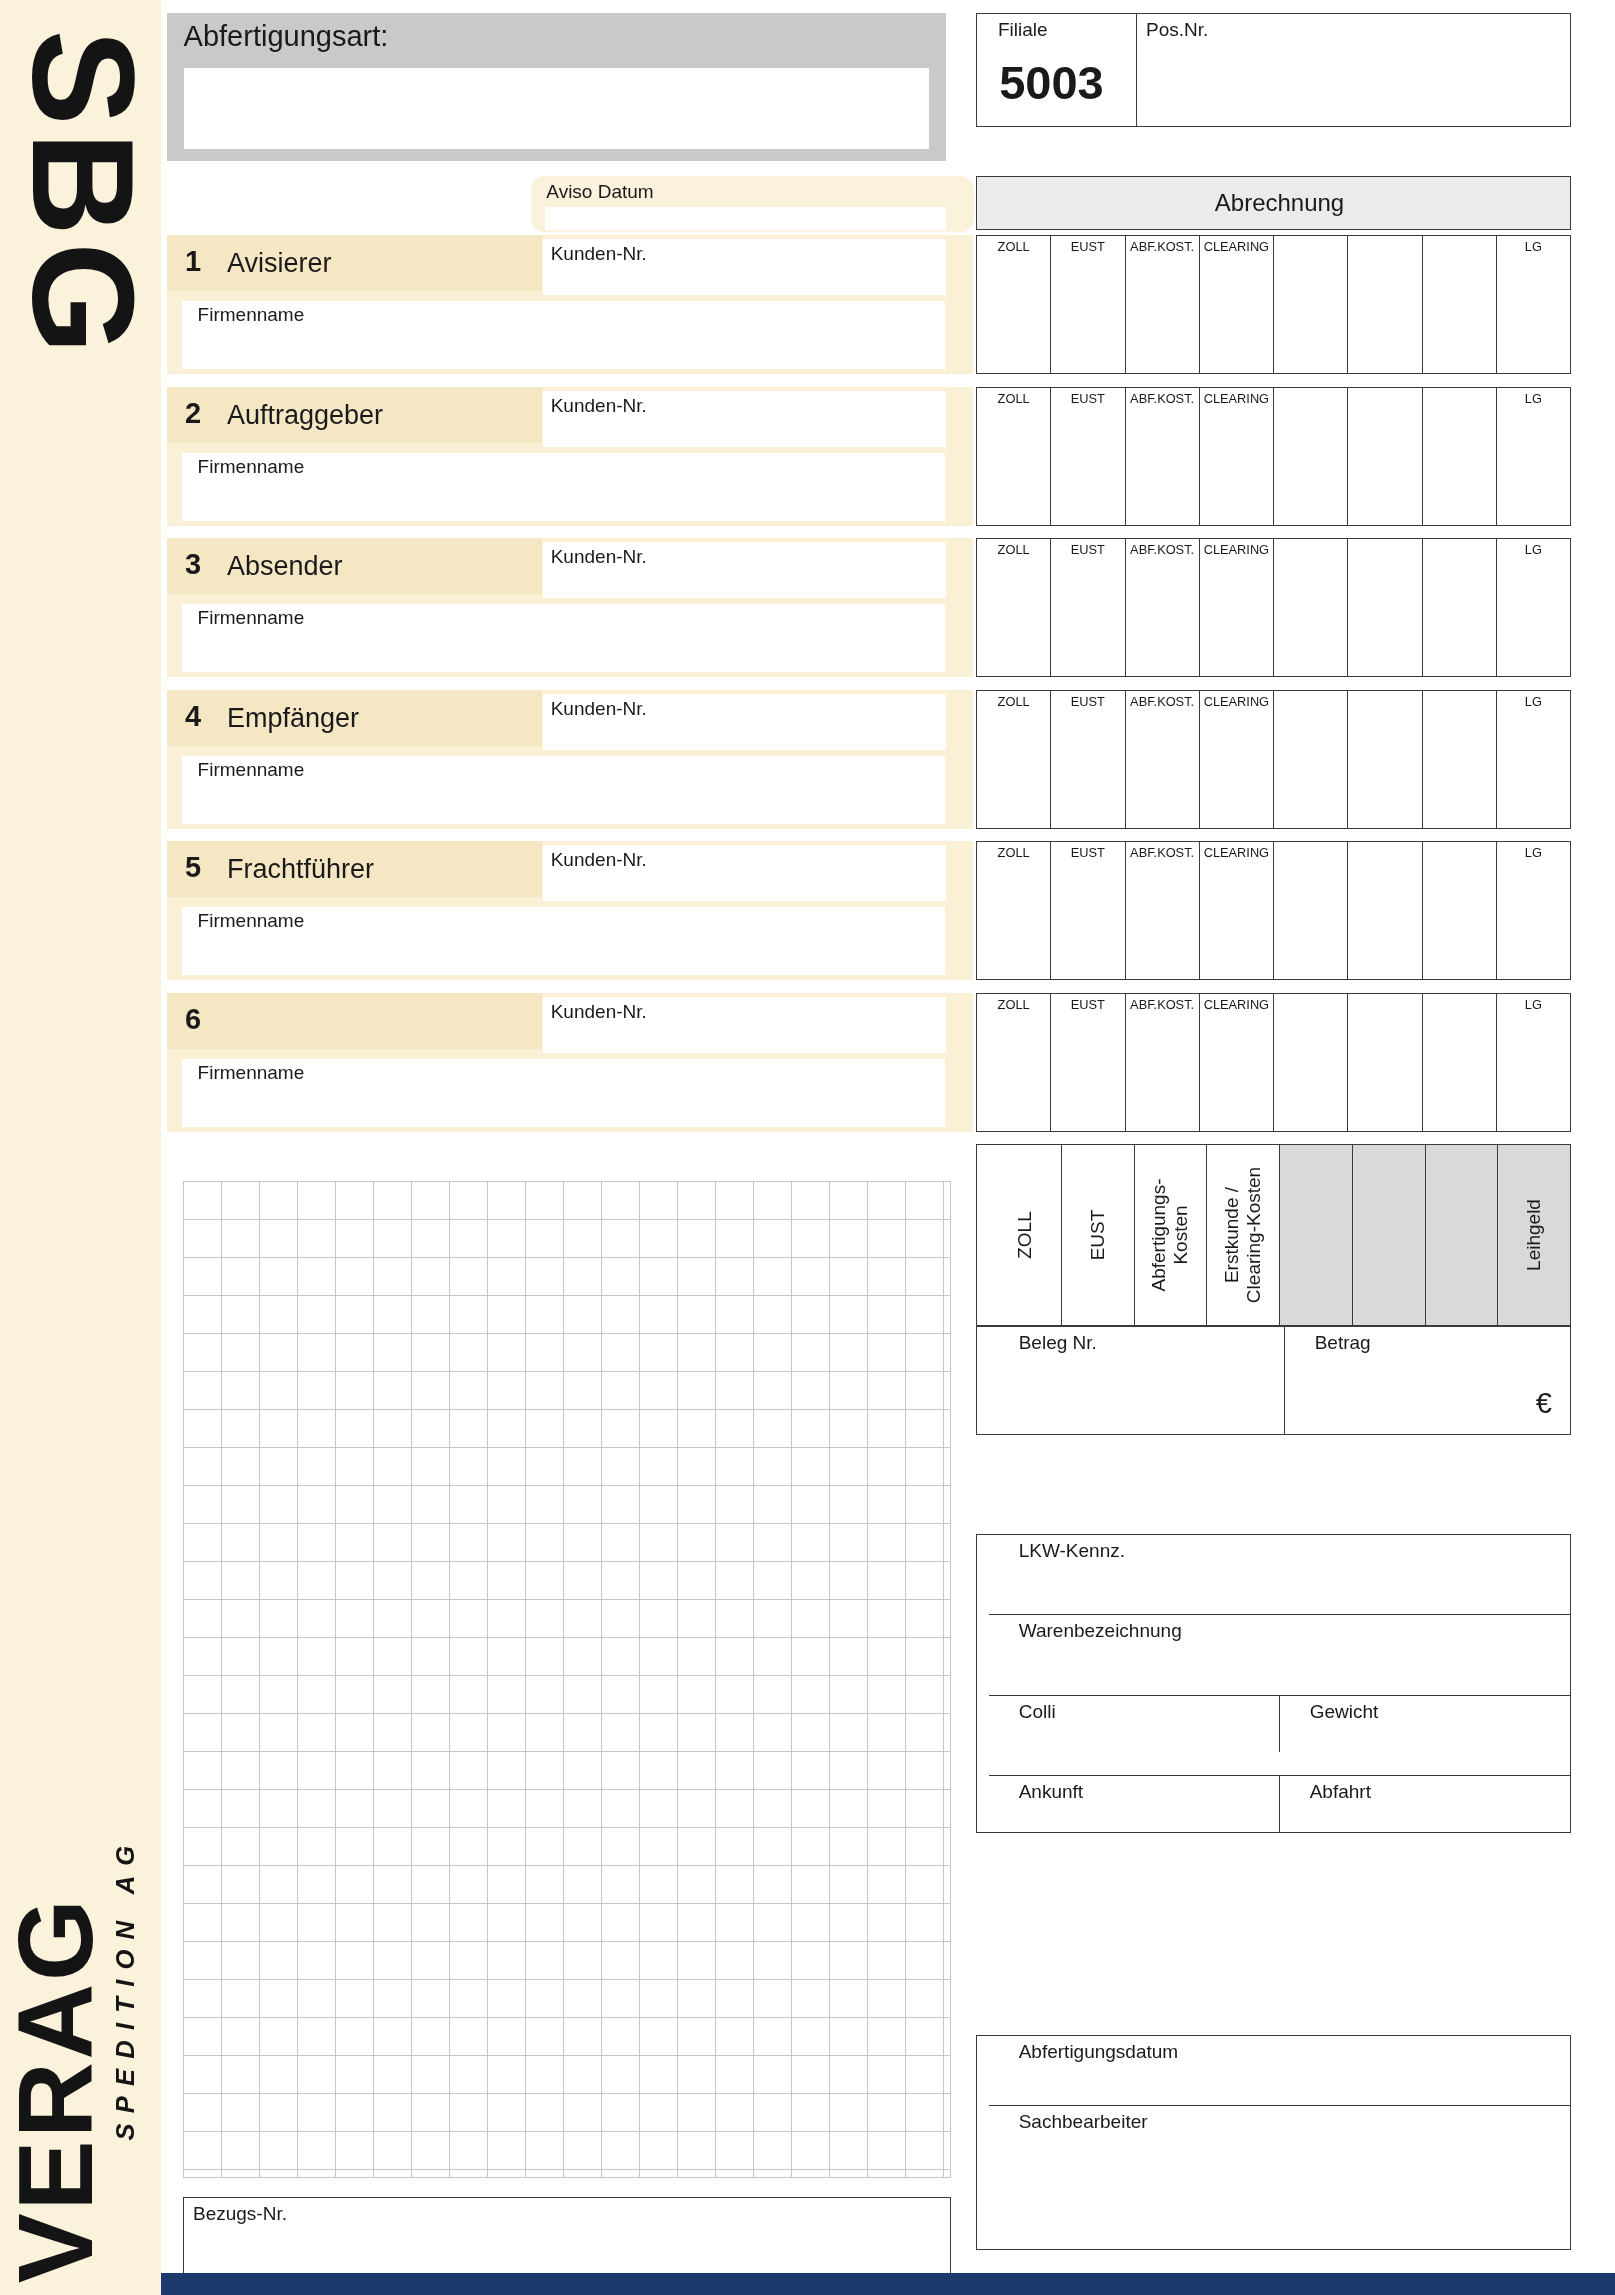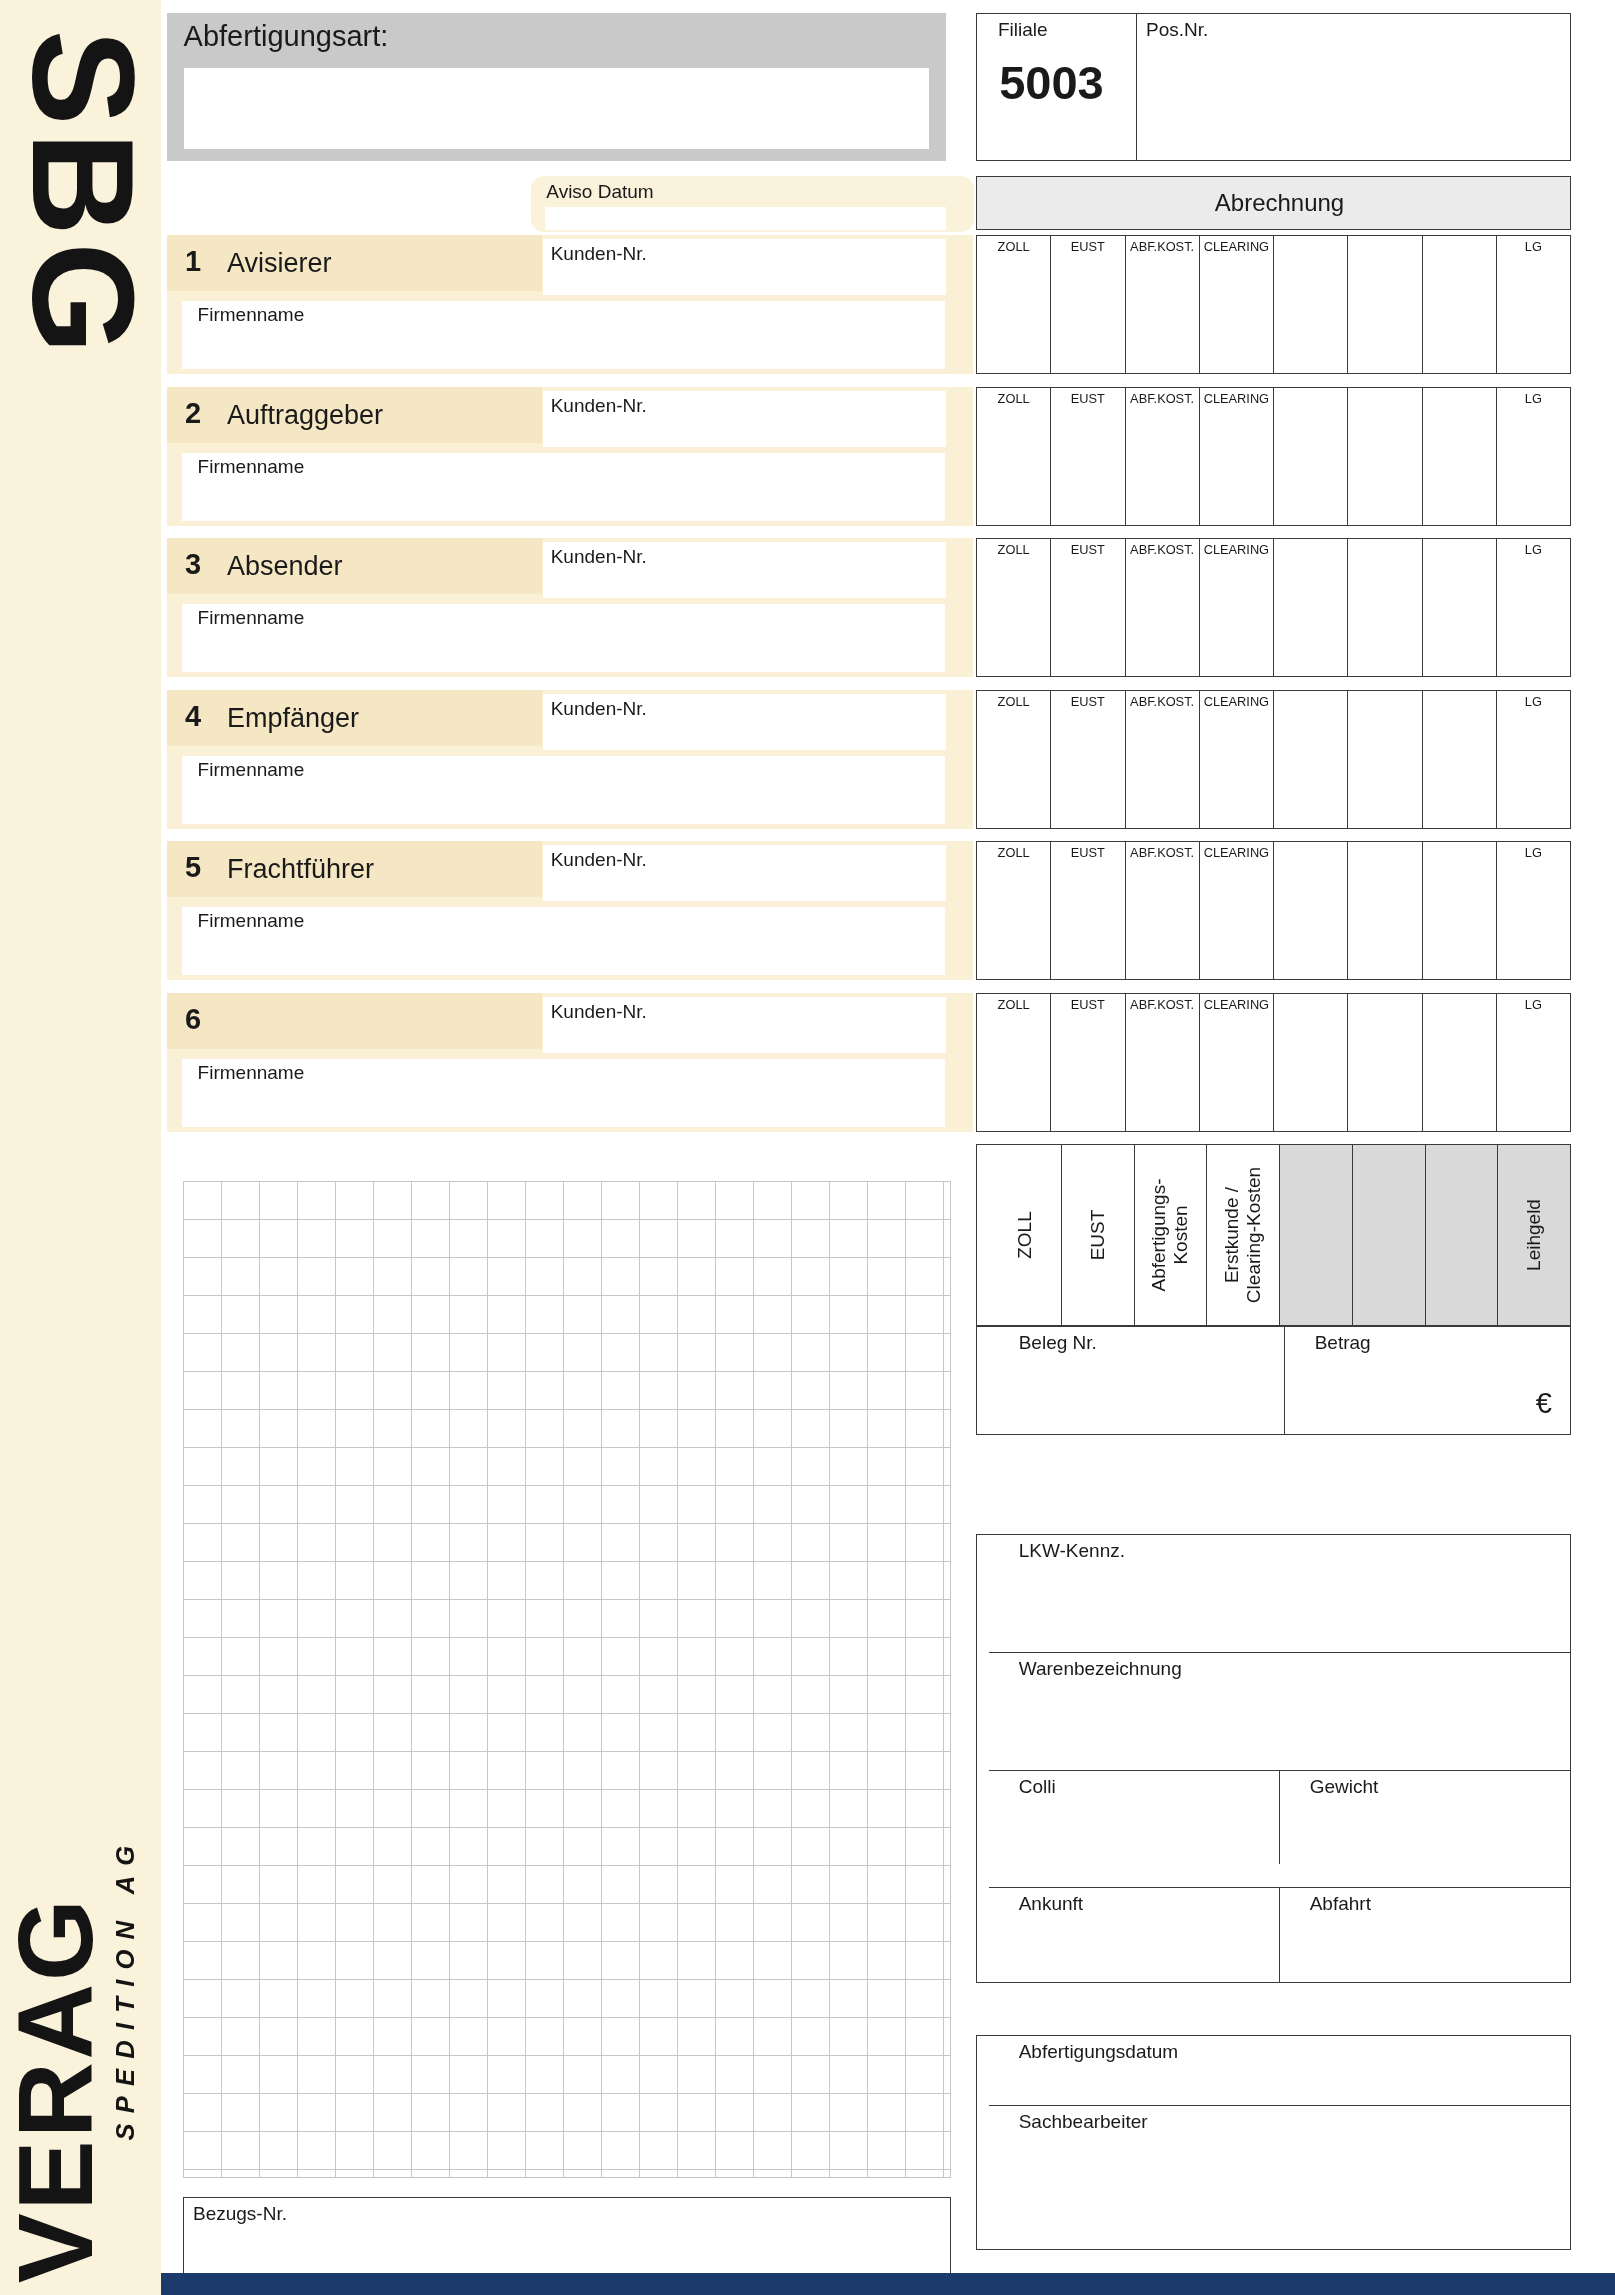--- a/index.html
+++ b/index.html
@@ -15,21 +15,21 @@
               font-size:105px; font-weight:bold; letter-spacing:2.6px; color:#141414; white-space:nowrap; }
   #logo-verag-sub { position:absolute; left:125px; top:1988px; transform:translate(-50%,-50%) rotate(-90deg);
               font-size:25.6px; font-weight:bold; font-style:italic; letter-spacing:10.2px; color:#141414; white-space:nowrap; }
 
   
   #abfert-box { left:167px; top:12.8px; width:779px; height:148px; background:#c9c9c9; }
   #abfert-label { position:absolute; left:16.6px; top:7.7px; font-size:29px; }
   #abfert-input { position:absolute; left:16.6px; top:55px; width:745px; height:81px; background:#fff; }
 
   
-  #topright { left:976px; top:12.8px; width:595px; height:148px; border:1.9px solid #3a3a3a; background:#fff; display:flex; }
+  #topright { left:976px; top:12.8px; width:595px; height:114px; border:1.9px solid #3a3a3a; background:#fff; display:flex; }
   #filiale-cell { width:148px; border-right:1.9px solid #3a3a3a; position:relative; }
   #filiale-label { position:absolute; left:9px; top:5.1px; font-size:19px; }
   #filiale-value { position:absolute; left:10.2px; top:41px; font-size:47px; font-weight:bold; }
   #posnr-cell { flex:1; position:relative; }
   #posnr-label { position:absolute; left:9px; top:5.1px; font-size:19px; }
 
   
   #aviso-block { left:531px; top:176px; width:443px; height:56px; background:#fbf2dc;border-radius:13px; }
   #aviso-label { position:absolute; left:15.3px; top:5.1px; font-size:19px; }
   #aviso-input { position:absolute; left:14px; top:31px; width:401px; height:23px; background:#fff; }
@@ -68,21 +68,21 @@
   
   #anmerk-label { left:198px; top:1201px; font-size:15px; }
   #anmerk-grid { left:183px; top:1181px; width:768px; height:997px; background-color:#fff;
     background-image:
       linear-gradient(to right, #c6c6c6 1.3px, transparent 1.3px),
       linear-gradient(to bottom, #c6c6c6 1.3px, transparent 1.3px);
     background-size:38px 38px;
     border-right:1.3px solid #c6c6c6; border-bottom:1.3px solid #c6c6c6; }
 
   
-  #details-group { left:976px; top:1534px; width:595px; height:449px; border:1.9px solid #3a3a3a; display:flex; flex-direction:column; background:#fff;gap:23px; }
+  #details-group { left:976px; top:1534px; width:595px; height:299px; border:1.9px solid #3a3a3a; display:flex; flex-direction:column; background:#fff;gap:23px; }
   .det-row { flex:1; display:flex; position:relative; }
   .det-row + .det-row { border-top:1.9px solid #3a3a3a; }
   .det-cell { flex:1; position:relative; }
   .det-cell + .det-cell { border-left:1.9px solid #3a3a3a; }
 
   #dates-group { left:976px; top:2035px; width:595px; height:215px; border:1.9px solid #3a3a3a; display:flex; flex-direction:column; background:#fff; }
   #abfdatum-cell { height:70px; border-bottom:1.9px solid #3a3a3a; position:relative; }
   #sach-cell { flex:1; position:relative; }
 
   

